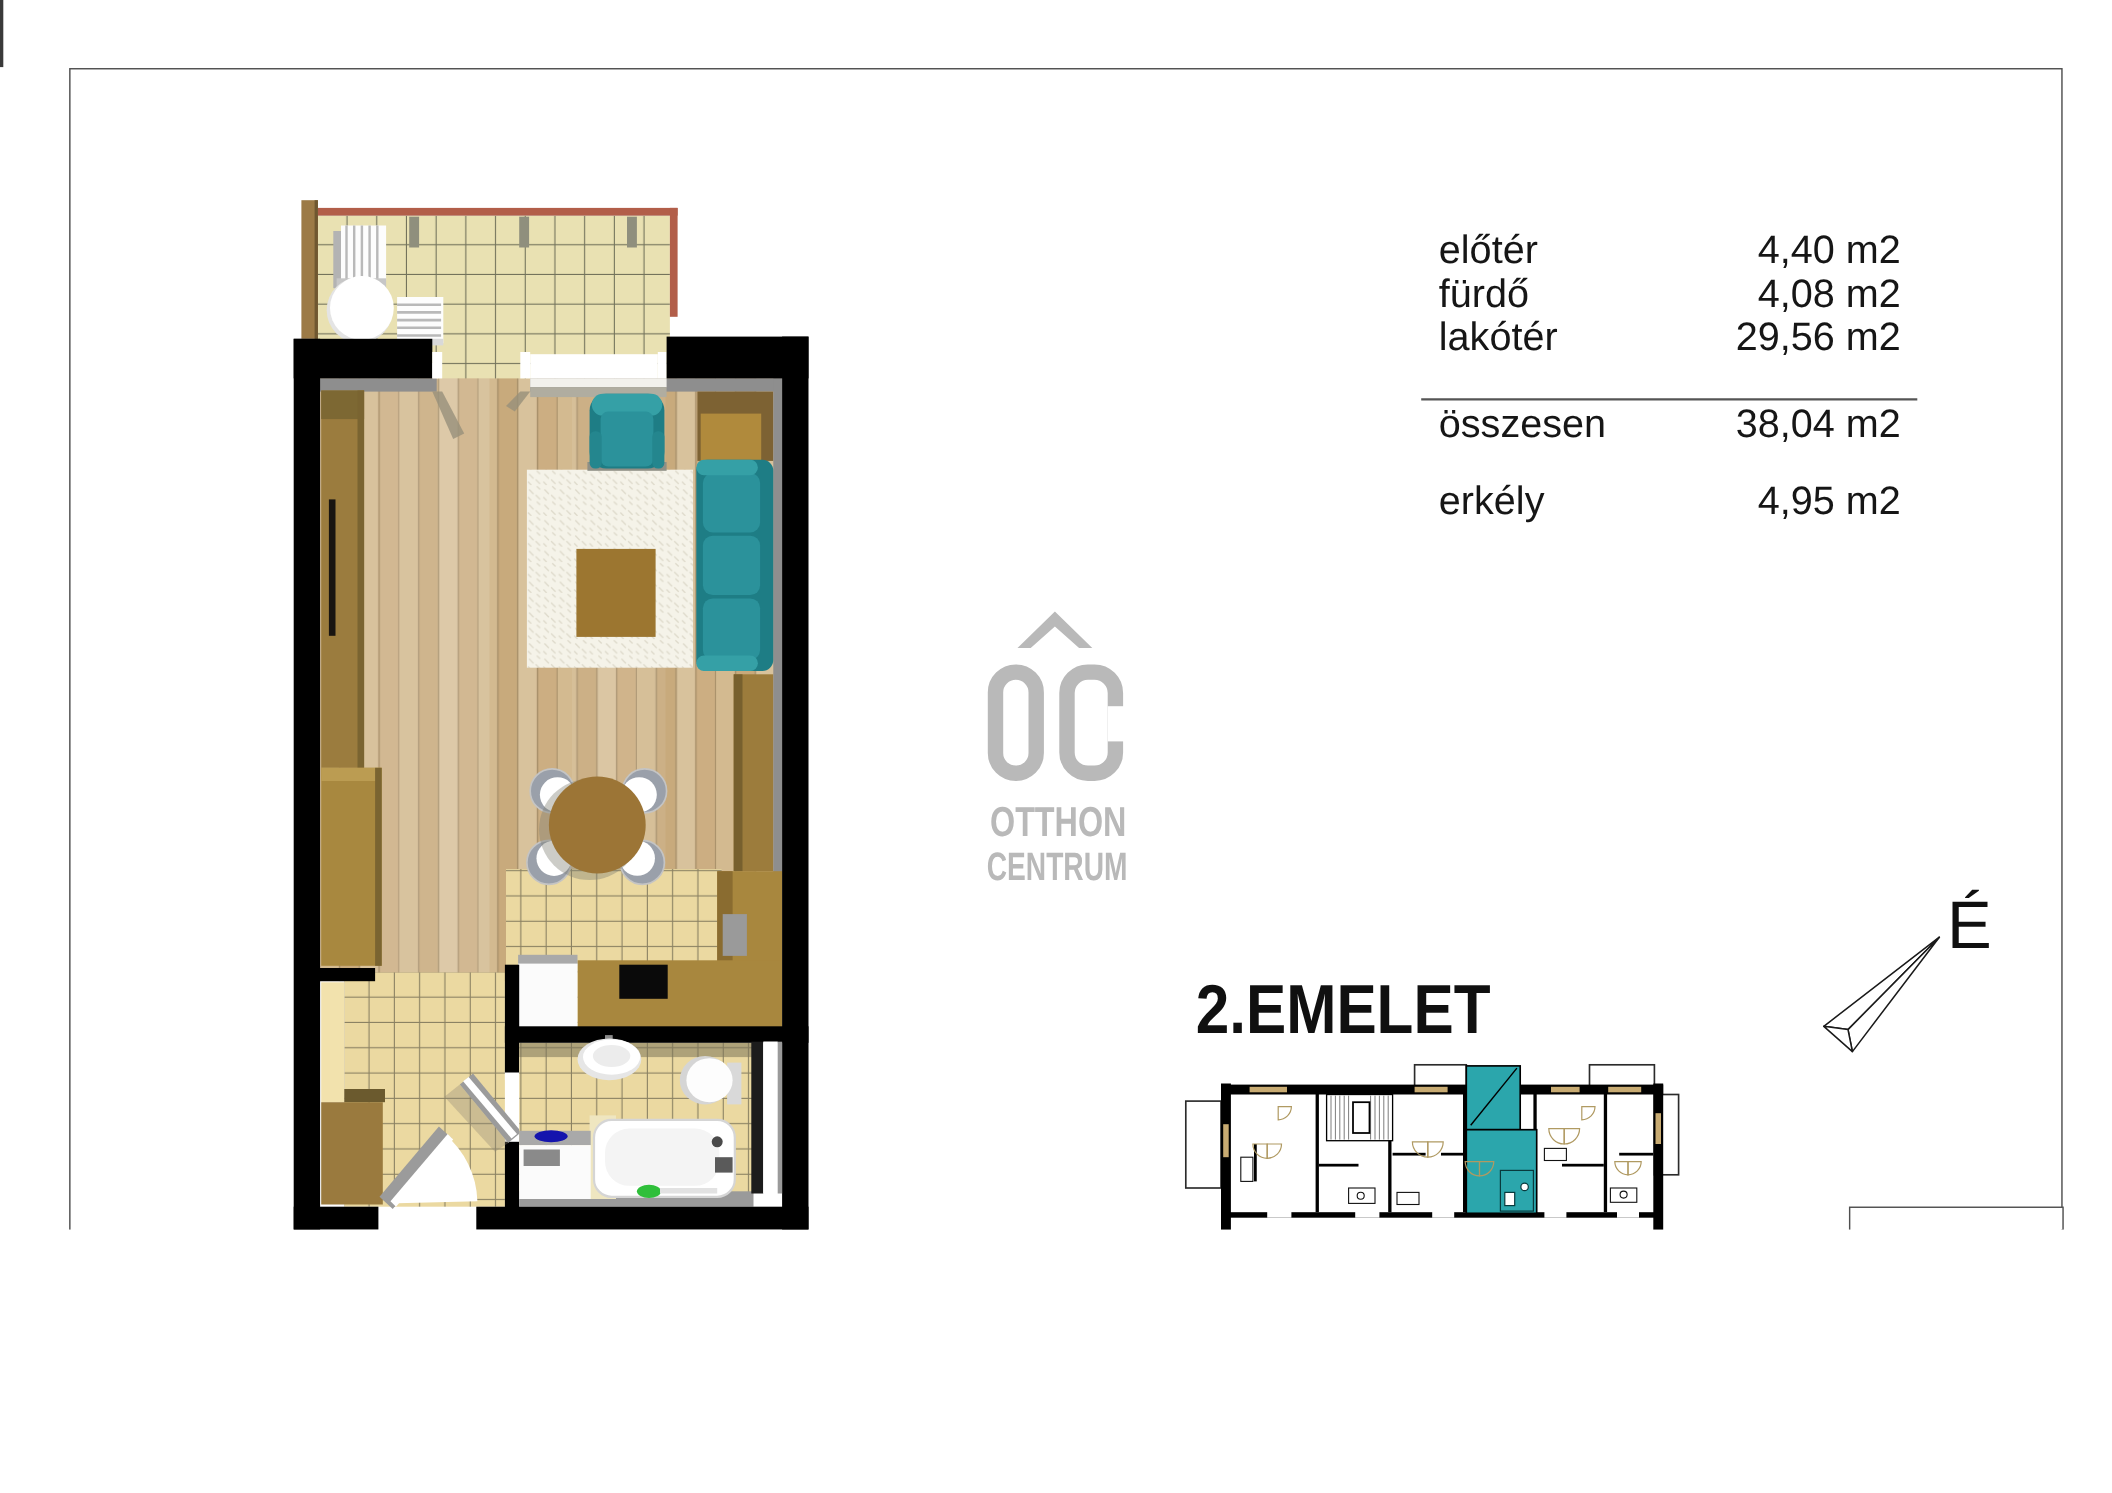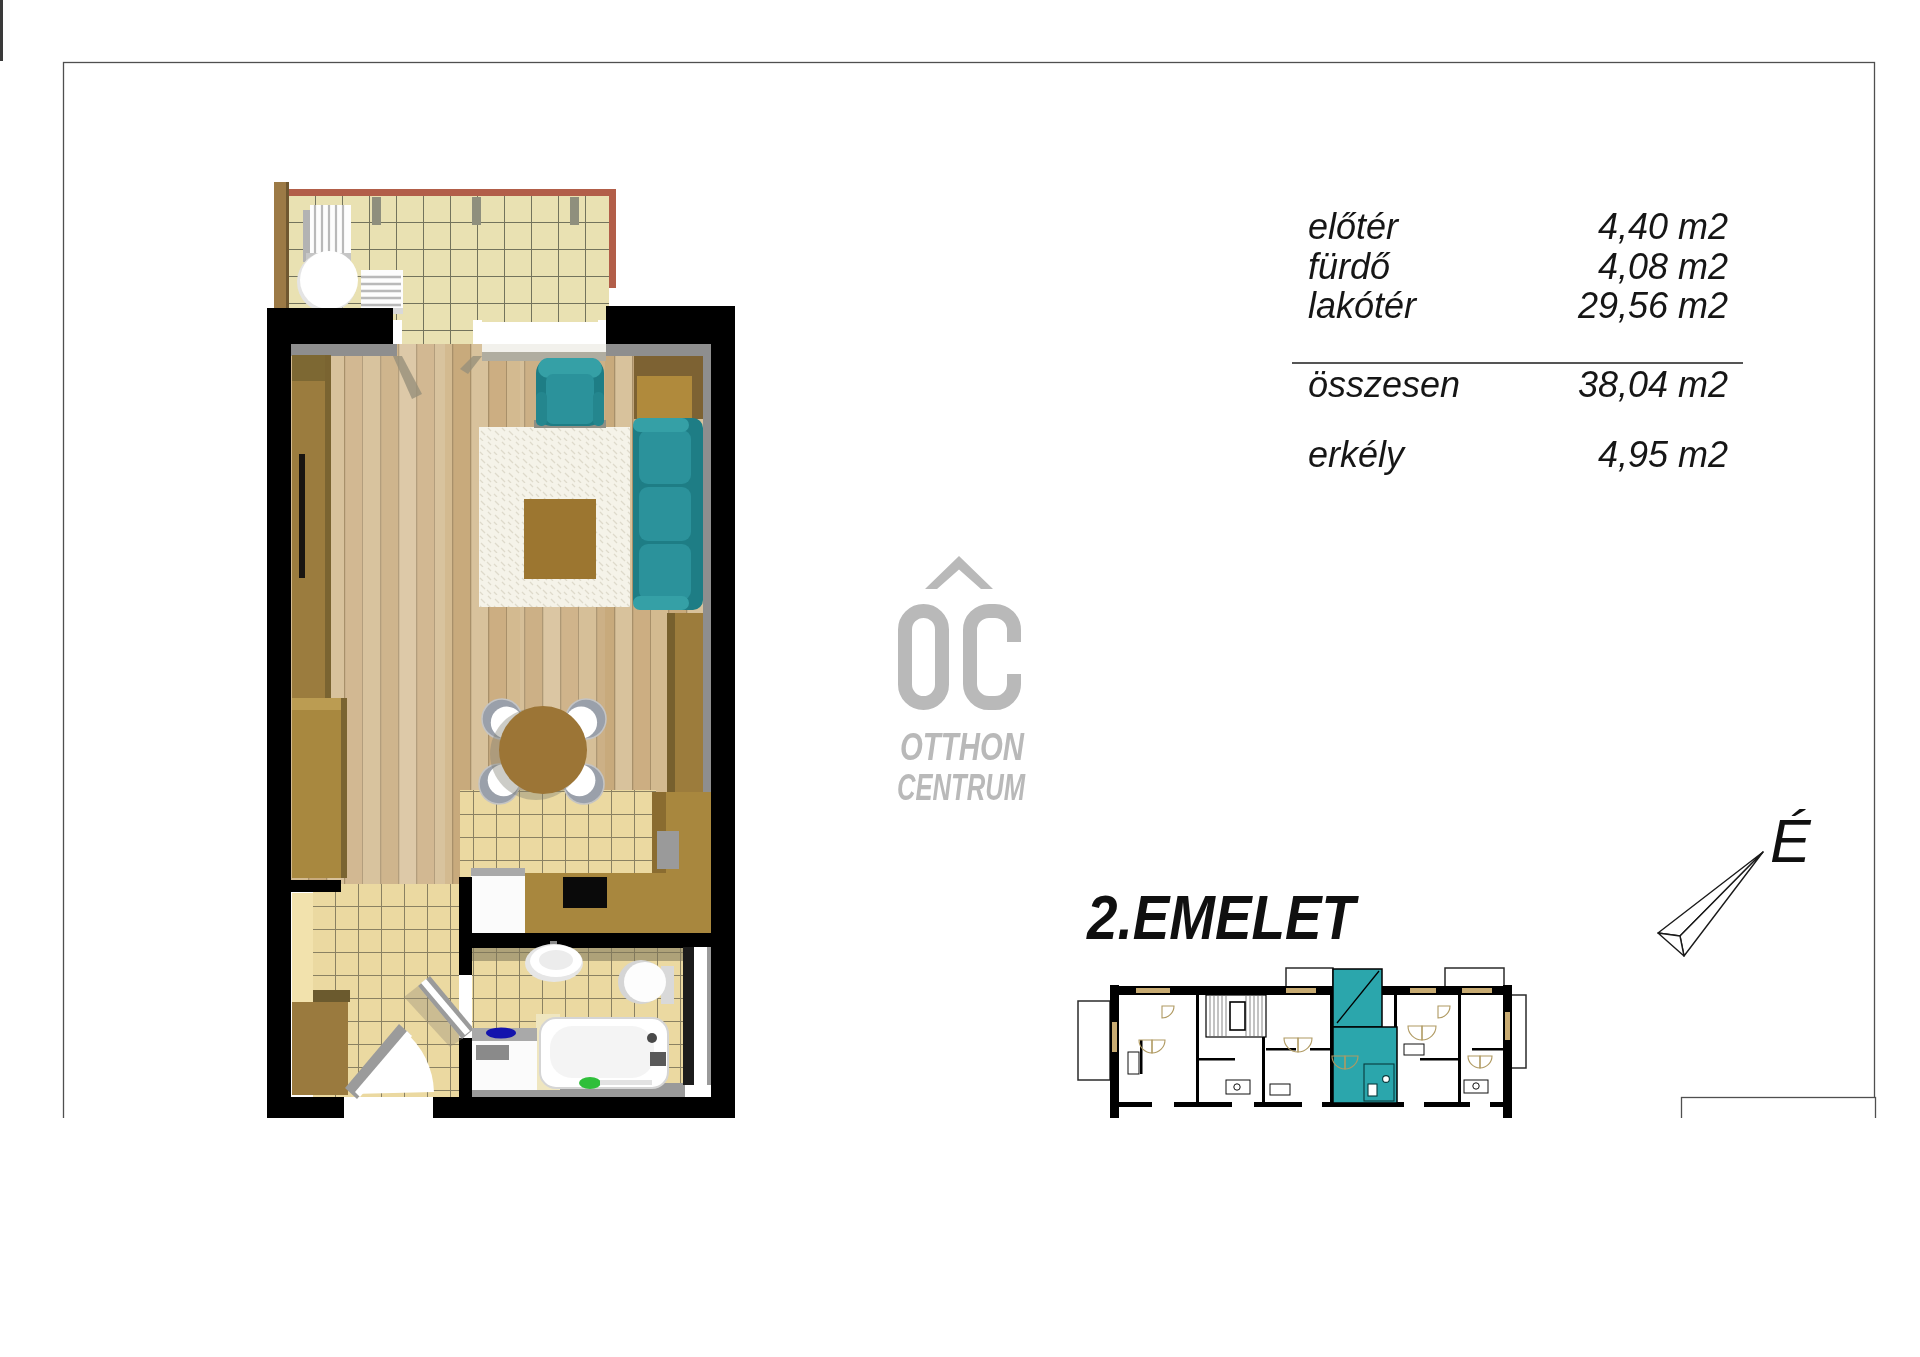--- a/index.html
+++ b/index.html
@@ -1,18 +1,18 @@
 <!DOCTYPE html>
 <html><head>
 <meta charset="utf-8">
 <style>
 html,body{margin:0;padding:0;background:#fff;}
 *{box-sizing:border-box;}
 body{font-family:"Liberation Sans", sans-serif;}
-#page{position:relative;width:1920px;height:1118px;overflow:hidden;background:#fff;font-style:italic;}
+#page{position:relative;width:1920px;height:1118px;overflow:hidden;background:#fff;}
 </style>
 </head>
 <body>
 <div id="page">
 <svg width="1920" height="1357" viewBox="0 0 1920 1357">
 <defs>
 <pattern id="wood" patternUnits="userSpaceOnUse" width="72" height="548" x="291" y="344">
  <rect width="72" height="548" fill="#cfb488"></rect>
  <rect x="0" width="17" height="548" fill="#d3ba90"></rect>
  <rect x="18" width="17" height="548" fill="#c8aa7c"></rect>

